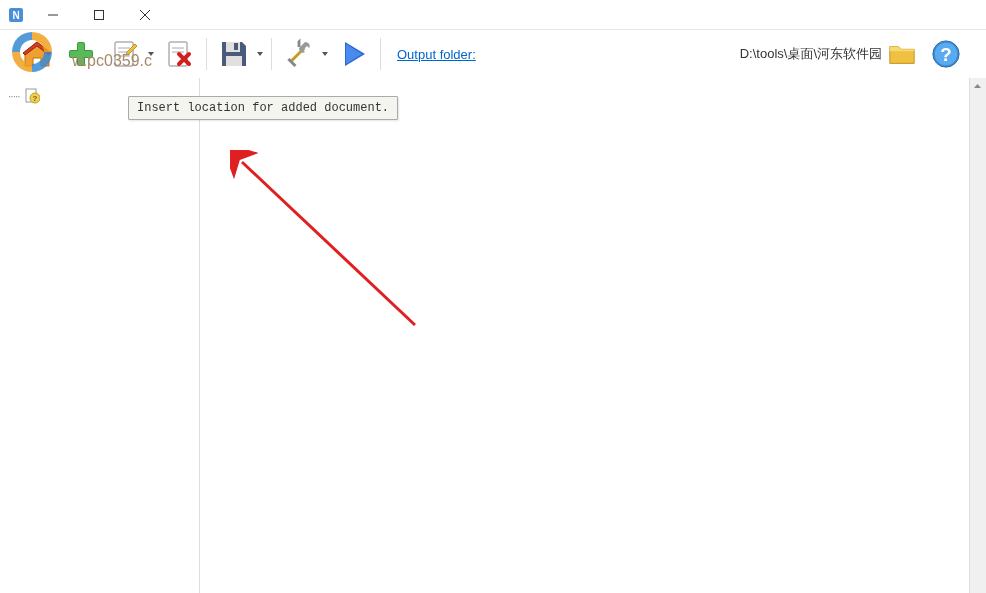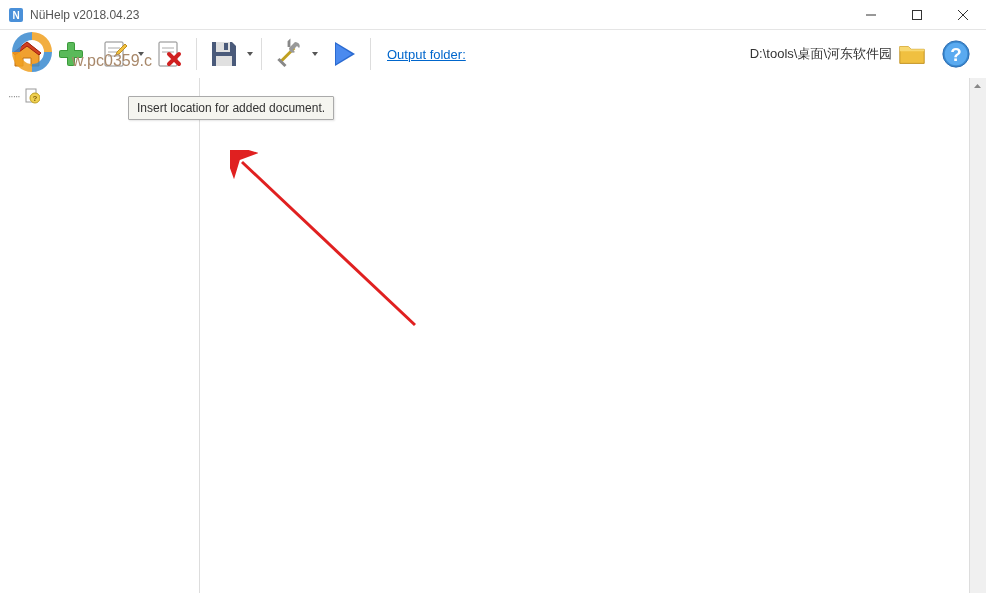--- a/index.html
+++ b/index.html
@@ -4,58 +4,57 @@
   <style>
     * { margin: 0; padding: 0; box-sizing: border-box; }
     body { font-family: "Microsoft YaHei", "Segoe UI", sans-serif; font-size: 12px; background: #fff; width: 986px; height: 593px; overflow: hidden; position: relative; }
     
     .titlebar { height: 30px; background: #fff; display: flex; align-items: center; padding: 0 0 0 8px; border-bottom: 1px solid #e5e5e5; }
     .titlebar-icon { width: 16px; height: 16px; margin-right: 6px; }
     .titlebar-text { flex: 1; color: #555; font-size: 12px; }
     .win-controls { display: flex; height: 100%; }
     .win-btn { width: 46px; height: 30px; display: flex; align-items: center; justify-content: center; cursor: pointer; }
     
-    .toolbar { height: 48px; background: #fff; display: flex; align-items: center; padding: 0 6px; gap: 2px; }
+    .toolbar { height: 48px; background: #fff; display: flex; align-items: center; padding: 0 16px; gap: 2px; }
     .tb-btn { width: 42px; height: 42px; display: flex; align-items: center; justify-content: center; cursor: pointer; border-radius: 2px; position: relative; }
     .tb-sep { width: 1px; height: 32px; background: #ddd; margin: 0 4px; }
     .tb-dropdown { width: 10px; display: flex; align-items: center; justify-content: center; cursor: pointer; height: 42px; }
     .tb-group { display: flex; align-items: center; }
     
     .output-section { display: flex; align-items: center; margin-left: 10px; flex: 1; gap: 8px; }
     .output-label { color: #0066cc; text-decoration: underline; cursor: pointer; font-size: 13px; }
     .output-path { color: #333; font-size: 13px; flex: 1; text-align: right; }
     .folder-btn { width: 36px; height: 36px; display: flex; align-items: center; justify-content: center; cursor: pointer; margin-right: 6px; }
     .help-btn { width: 36px; height: 36px; display: flex; align-items: center; justify-content: center; cursor: pointer; margin-right: 6px; }
     
     .main-area { display: flex; height: calc(100% - 78px); position: relative; }
     .tree-panel { width: 200px; background: #fff; border-right: 1px solid #ddd; padding: 8px 4px; }
     .tree-item { display: flex; align-items: center; gap: 4px; padding: 2px 4px; cursor: pointer; }
     .tree-dots { color: #888; font-size: 10px; letter-spacing: -1px; }
     .content-panel { flex: 1; background: #fff; position: relative; }
     .scrollbar-v { position: absolute; right: 0; top: 0; bottom: 0; width: 17px; background: #f0f0f0; border-left: 1px solid #ddd; }
     .scroll-thumb-top { position: absolute; top: 2px; right: 2px; width: 13px; height: 13px; }
     
-    .tooltip { position: absolute; left: 128px; top: 96px; background: #f5f5f0; border: 1px solid #aaa; padding: 4px 8px; font-size: 12px; color: #333; z-index: 100; border-radius: 1px; box-shadow: 1px 1px 2px rgba(0,0,0,0.1); }
+    .tooltip { position: absolute; left: 128px; top: 96px; background: #f5f5f0; border: 1px solid #aaa; padding: 4px 8px; font-size: 12px; color: #333; z-index: 100; border-radius: 1px; box-shadow: 1px 1px 2px rgba(0,0,0,0.1); font-family: Liberation Mono, monospace; }
     
     .watermark { position: absolute; top: 28px; left: 8px; z-index: 50; display: flex; align-items: center; opacity: 0.85; pointer-events: none; }
     .watermark-logo { width: 48px; height: 48px; }
     .watermark-text { color: #5a6a7a; font-size: 22px; font-weight: bold; margin-left: 2px; }
     .watermark-url { position: absolute; top: 52px; left: 72px; color: #a8886a; font-size: 16px; pointer-events: none; }
     
     .arrow-annotation { position: absolute; pointer-events: none; }
   </style>
 </head>
 <body>
 
 <div class="titlebar">
   <svg class="titlebar-icon" viewBox="0 0 16 16">
     <rect x="1" y="1" width="14" height="14" fill="#4a90d9" rx="2"></rect>
     <text x="8" y="12" text-anchor="middle" fill="#fff" font-size="10" font-weight="bold">N</text>
   </svg>
-  <span class="titlebar-text">NüHelp v2018.04.23</span>
   <div class="win-controls">
     <div class="win-btn">
       <svg width="10" height="10" viewBox="0 0 10 10">
           <line x1="0" y1="5" x2="10" y2="5" stroke="#333" stroke-width="1"></line>
         </svg>
     </div>
     <div class="win-btn">
       <svg width="10" height="10" viewBox="0 0 10 10">
           <rect x="0.5" y="0.5" width="9" height="9" fill="none" stroke="#333" stroke-width="1"></rect>
         </svg>

